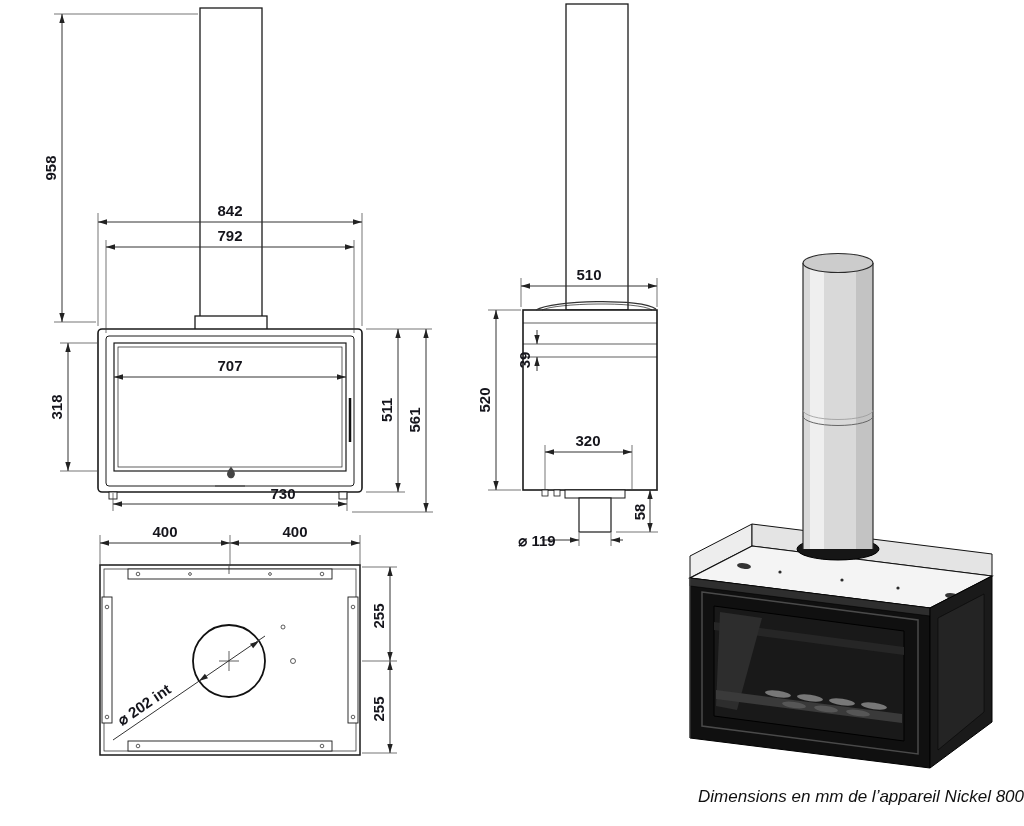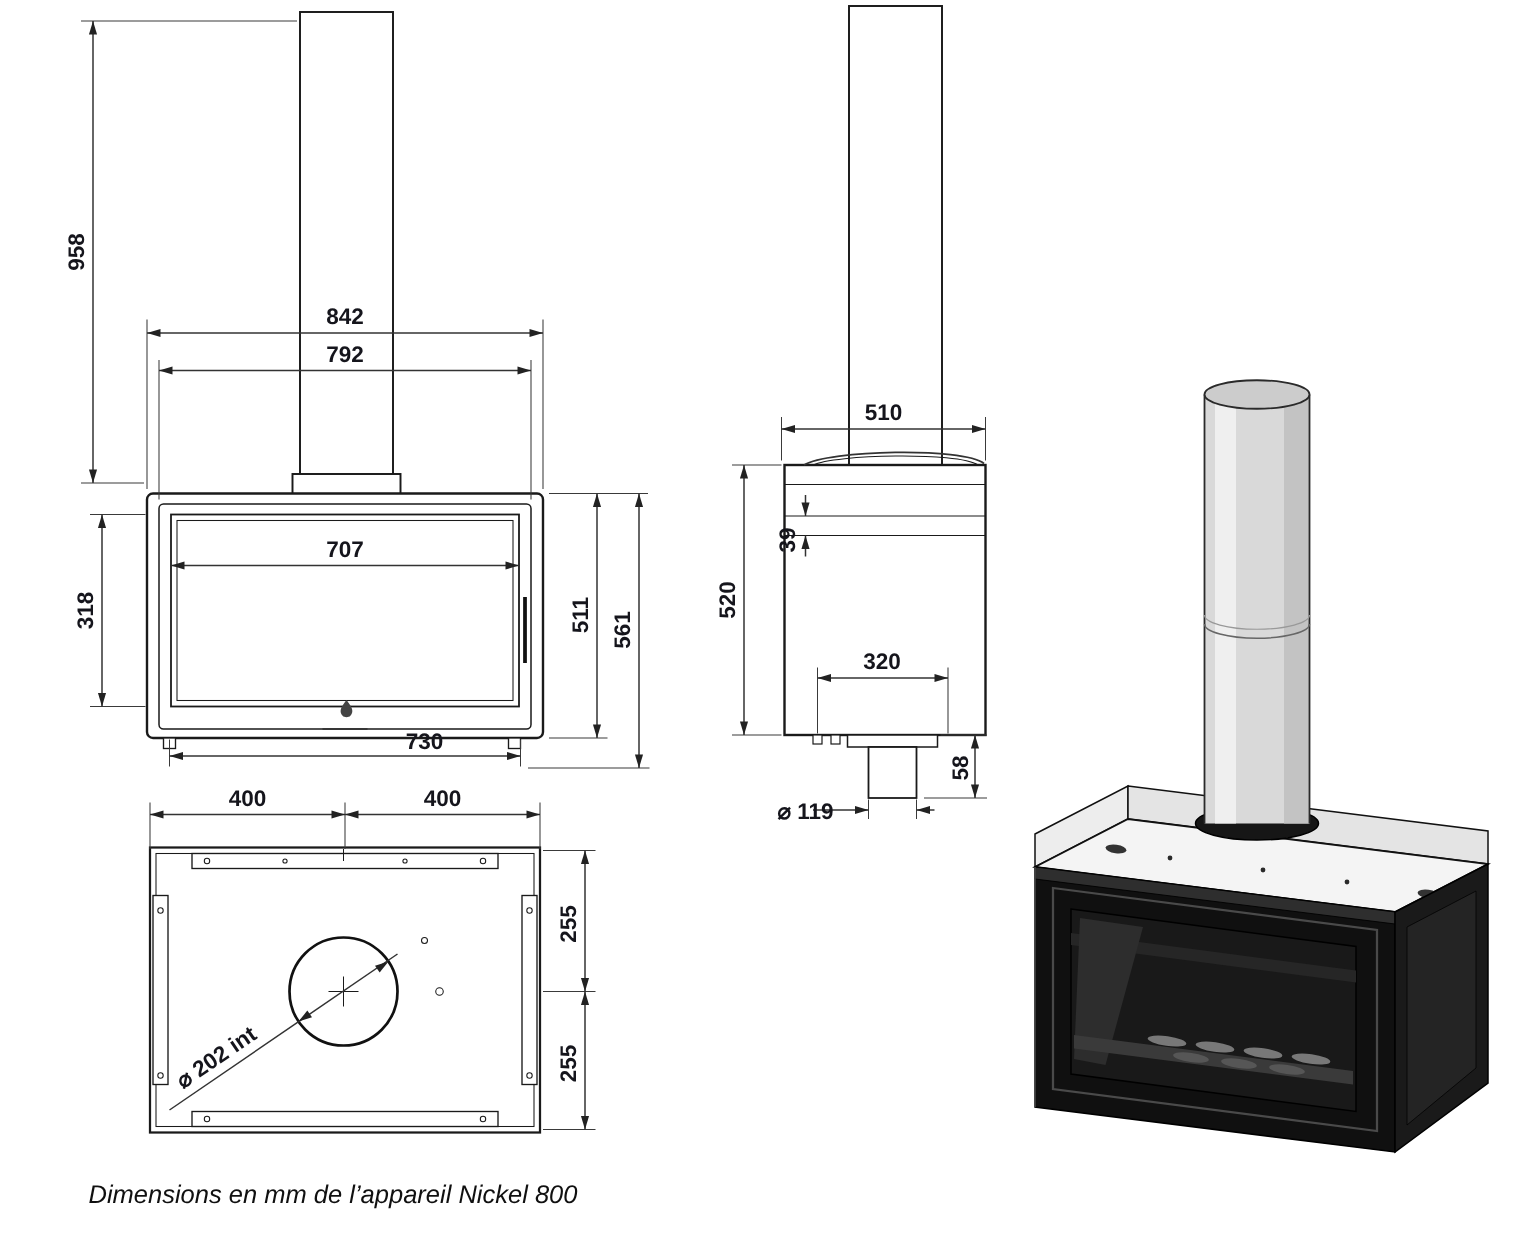--- a/index.html
+++ b/index.html
@@ -12,22 +12,22 @@
   .outline{fill:#fff;stroke:#1a1a1a;stroke-width:1.3}
   .thin{fill:none;stroke:#1a1a1a;stroke-width:0.7}
   .ext{stroke:#3a3a3a;stroke-width:0.7;fill:none}
   .dim{stroke:#333;stroke-width:1;fill:none}
   .arr{fill:#222;stroke:none}
   .dim-text{
     font-size:15px;font-weight:700;fill:#15151c;text-anchor:middle;
     font-family:"Liberation Sans",sans-serif;
   }
   .caption{
-    position:absolute;left:0;right:0;top:787px;text-align:left;
-    padding-left:59px;font-style:italic;font-size:17px;color:#101010;
+    position:absolute;left:0;right:0;top:787px;text-align:right;
+    padding-left:82px;font-style:italic;font-size:17px;color:#101010;
   }
 </style>
 </head>
 <body>
 
 <svg width="1024" height="826" viewBox="0 0 1024 826">
 
   <g id="g-front">
     <rect x="200" y="8" width="62" height="310" class="outline"></rect>
     <rect x="195" y="316" width="72" height="14" class="outline"></rect>

